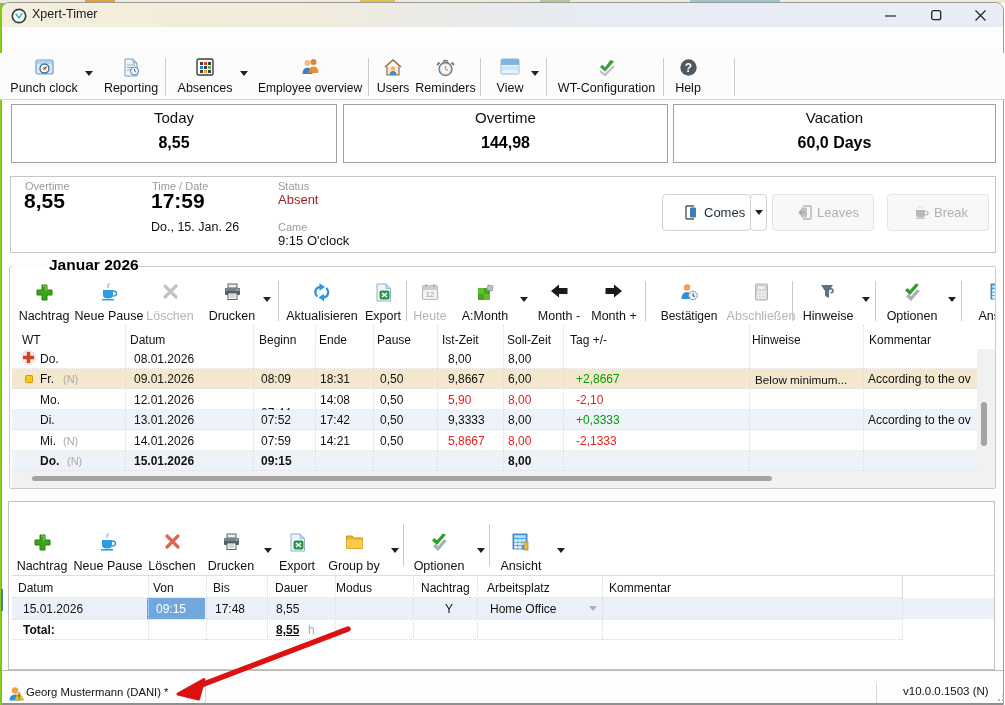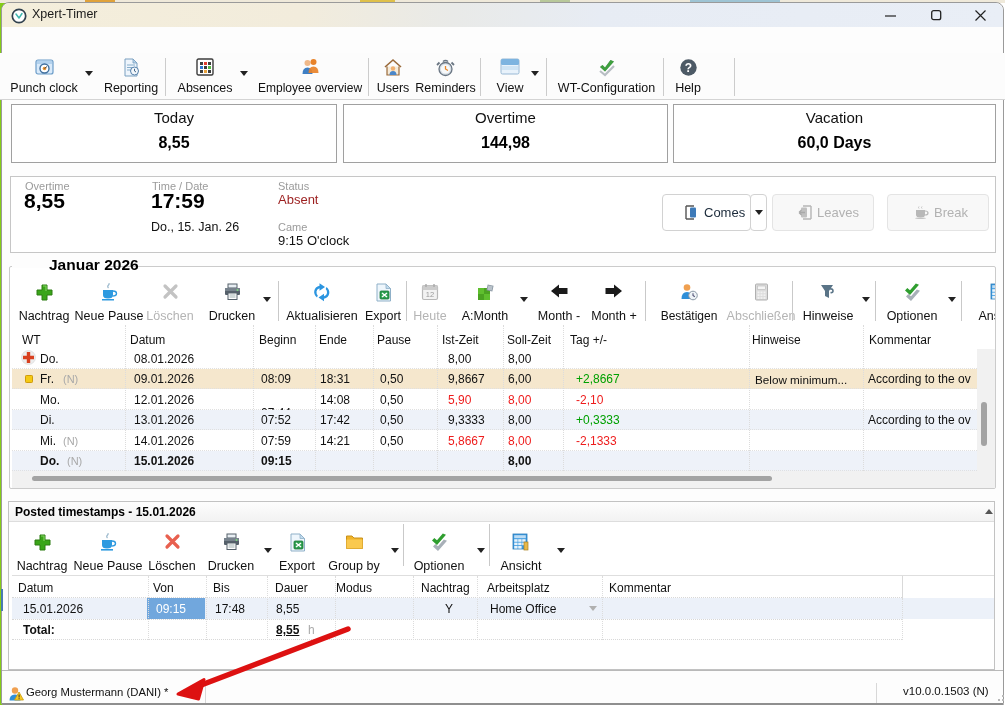--- a/index.html
+++ b/index.html
@@ -402,24 +402,20 @@
 <div class="pabs" style="left:965px;top:82px;width:18px;height:138px;background:#f1f1f1"></div>
 <div class="pabs" style="left:969px;top:135px;width:6px;height:44px;background:#a3a3a3;border-radius:3px"></div>
 <div class="pabs" style="left:0px;top:204px;width:965px;height:17px;background:#f1f1f1"></div>
 <div class="pabs" style="left:20px;top:209px;width:740px;height:5px;background:#a3a3a3;border-radius:2.5px"></div>
 <div class="pabs" style="left:965px;top:204px;width:18px;height:17px;background:#f1f1f1"></div>
 </div>
 </div>
 <div id="monthgap"></div>
 <div id="monthlabel">Januar 2026</div>
 <div id="posted">
-<div id="postedhdr">
-          <b style="position:absolute;left:6px;top:3px;font-size:12px">Posted timestamps - 15.01.2026</b>
-<div class="pabs" style="left:976px;top:7px;width:0;height:0;border-left:4px solid transparent;border-right:4px solid transparent;border-bottom:5px solid #555"></div>
-        </div>
 <div class="pabs" style="left:2px;top:0;width:983px;height:168px">
 <div class="ti" style="left:-1px;top:31px;width:64px"><span class="ic"><svg width="19" height="19" viewBox="0 0 19 19">
                 <path d="M7 2 H12 V7 H17 V12 H12 V17 H7 V12 H2 V7 H7 Z" fill="#3aa519" stroke="#2d7d12" stroke-width="1"></path>
                 <path d="M8 3 H11 V8" fill="none" stroke="#7ed05e" stroke-width="1.2"></path>
               </svg></span>Nachtrag</div>
           <div class="ti" style="left:55px;top:31px;width:84px"><span class="ic"><svg width="20" height="19" viewBox="0 0 20 19">
                 <path d="M4 7 H14 V12 Q14 15.5 9 15.5 Q4 15.5 4 12 Z" fill="#2e9ae0"></path>
                 <path d="M14 8 Q17.5 8 17.5 10.5 Q17.5 13 13.5 13" fill="none" stroke="#2e9ae0" stroke-width="1.4"></path>
                 <path d="M9.5 5 Q8 3.5 9.5 2 Q10.5 1 9.8 0.2" fill="none" stroke="#9ab8cc" stroke-width="1.2"></path>
                 <path d="M3 16.8 H15" stroke="#2e9ae0" stroke-width="1.6"></path>

